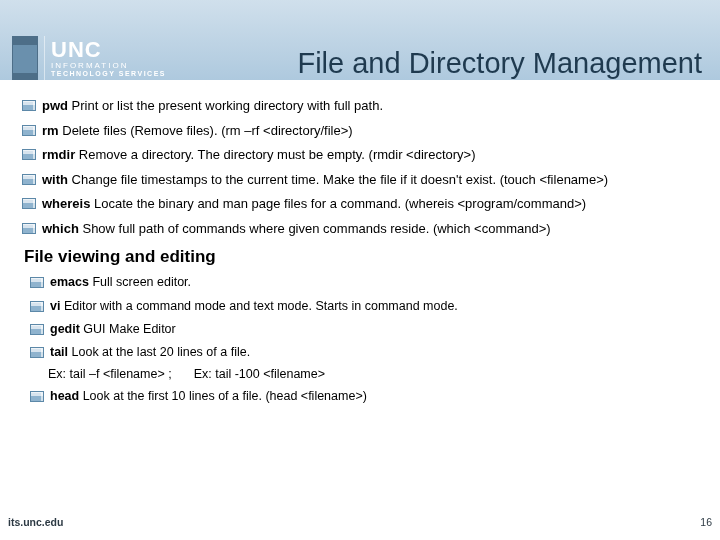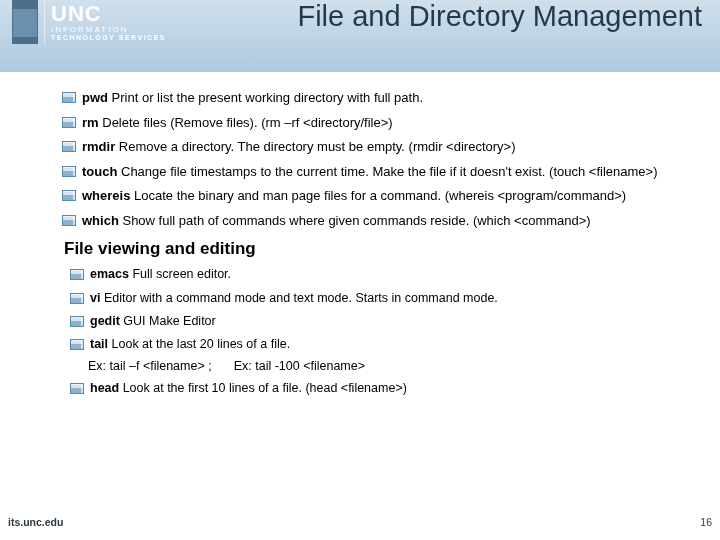--- a/index.html
+++ b/index.html
@@ -5,24 +5,24 @@
   * { margin: 0; padding: 0; box-sizing: border-box; }
   body {
     width: 720px;
     height: 540px;
     font-family: Arial, Helvetica, sans-serif;
     background: #fff;
     position: relative;
     overflow: hidden;
   }
   .header {
-    height: 72px;
+    height: 80px;
     background: linear-gradient(to bottom, rgba(120,165,200,0.35) 0%, rgba(120,165,200,0.6) 100%);
     display: flex;
-    align-items: flex-start;
+    align-items: flex-end;
     padding: 0 12px;
     gap: 12px;
   }
   .logo-box {
     display: flex;
     align-items: center;
     gap: 6px;
   }
   .logo-col {
     width: 26px;
@@ -72,21 +72,20 @@
   .title {
     flex: 1;
     text-align: right;
     font-size: 29px;
     color: #1f3a4f;
     font-weight: normal;
     padding-right: 6px;
   }
   .content {
     padding: 10px 18px 0 18px;
-    margin-left: 40px;
   }
   ul.bullets {
     list-style: none;
   }
   ul.bullets > li {
     position: relative;
     padding-left: 24px;
     margin: 7px 0;
     color: #000;
     text-align: justify;
@@ -142,21 +141,21 @@
     </div>
   </div>
   <div class="title">File and Directory Management</div>
 </div>
 
 <div class="content">
   <ul class="bullets sec1">
     <li><span class="cmd">pwd</span><span> Print or list the present working directory with full path.</span></li>
     <li><span class="cmd">rm</span><span> Delete files (Remove files). (rm –rf &lt;directory/file&gt;)</span></li>
     <li><span class="cmd">rmdir</span><span> Remove a directory. The directory must be empty. (rmdir &lt;directory&gt;)</span></li>
-    <li><span class="cmd">touch</span><span> Change file timestamps to the current time. Make the file if it doesn't exist. (touch &lt;filename&gt;)</span></li>
+    <li><span class="cmd">with</span><span> Change file timestamps to the current time. Make the file if it doesn't exist. (touch &lt;filename&gt;)</span></li>
     <li><span class="cmd">whereis</span><span> Locate the binary and man page files for a command. (whereis &lt;program/command&gt;)</span></li>
     <li><span class="cmd">which</span><span> Show full path of commands where given commands reside. (which &lt;command&gt;)</span></li>
   </ul>
 
   <div class="subhead">File viewing and editing</div>
 
   <ul class="bullets sec2">
     <li><span class="cmd">emacs</span><span> Full screen editor.</span></li>
     <li><span class="cmd">vi</span><span> Editor with a command mode and text mode. Starts in command mode.</span></li>
     <li><span class="cmd">gedit</span><span> GUI Make Editor</span></li>

